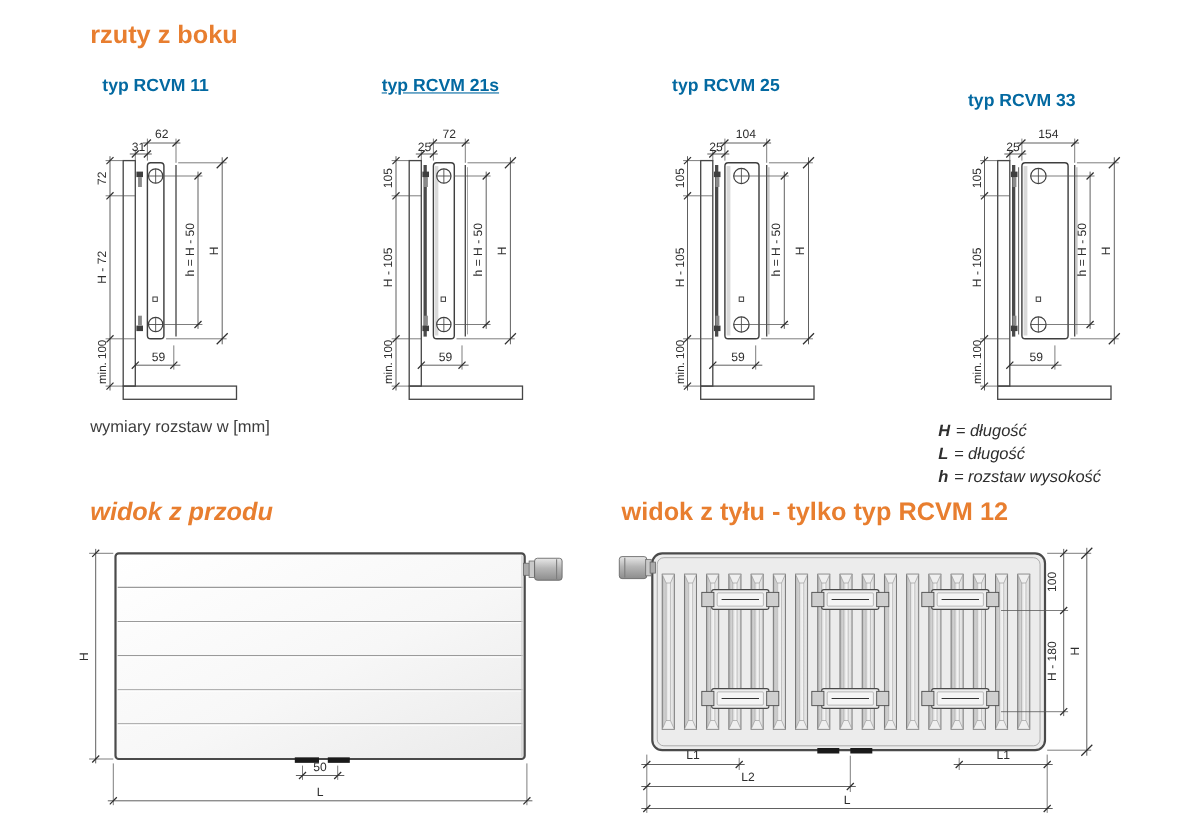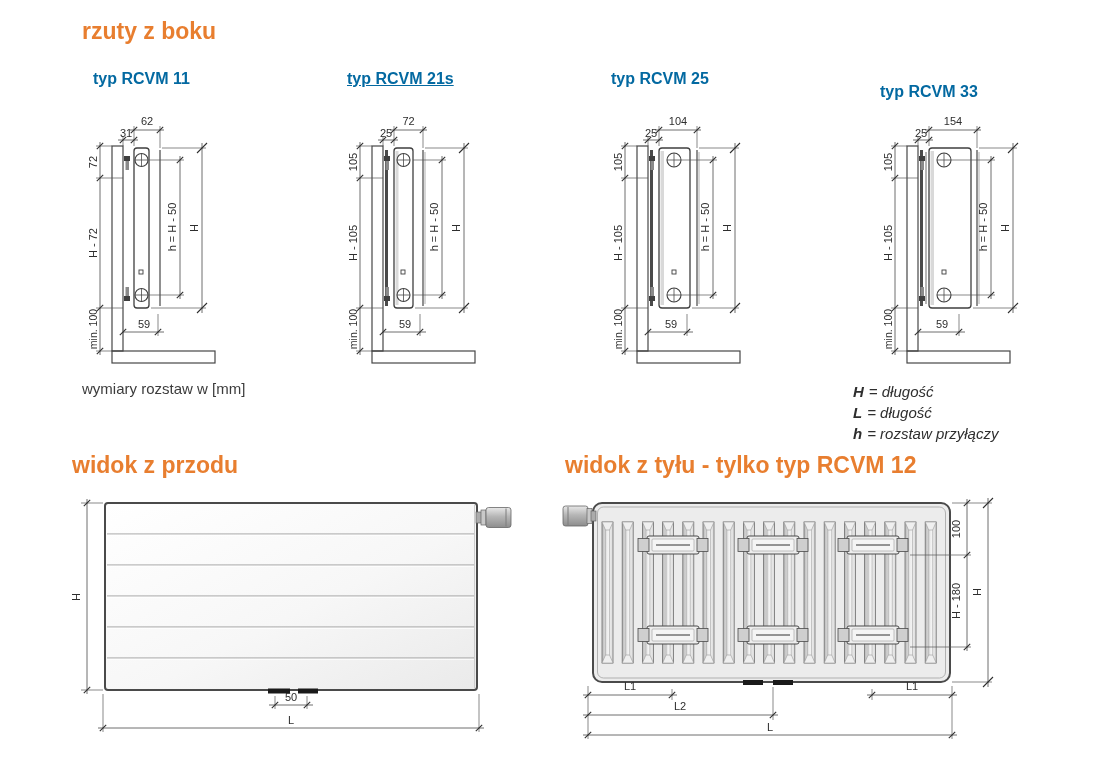--- a/index.html
+++ b/index.html
@@ -330,24 +330,24 @@
     <line x1="59.8" y1="225.2" x2="66.2" y2="218.8" class="tick"></line>
       <line x1="100.8" y1="225.2" x2="107.2" y2="218.8" class="tick"></line>
     <text x="87" y="218" text-anchor="middle">59</text>
   </g>
 </svg>
 
 <div class="abs note" style="left:82px;top:380px;">wymiary rozstaw w [mm]</div>
 <div class="abs legend" style="left:853px;top:381px;">
   <div><b>H</b><span>= długość</span></div>
   <div><b>L</b><span>= długość</span></div>
-  <div><b>h</b><span>= rozstaw przyłączy</span></div>
+  <div><b>h</b><span>= rozstaw wysokość</span></div>
 </div>
 
-<div class="abs h1" style="left:72px;top:452px;">widok z przodu</div>
+<div class="abs h1" style="left:82px;top:452px;font-style:italic;">widok z przodu</div>
 <div class="abs h1" style="left:565px;top:452px;">widok z tyłu - tylko typ RCVM 12</div>
 
 <svg class="abs" style="left:60px;top:470px;" width="470" height="300">
   <g>
     <rect x="45" y="33" width="372" height="187" rx="3" fill="url(#panelSheen)" stroke="#4a4a4a" stroke-width="2"></rect>
     <line x1="47" y1="64" x2="415" y2="64" stroke="#9a9a9a" stroke-width="1"></line>
       <line x1="47" y1="65.2" x2="415" y2="65.2" stroke="#ffffff" stroke-width="1"></line>
     <line x1="47" y1="95" x2="415" y2="95" stroke="#9a9a9a" stroke-width="1"></line>
       <line x1="47" y1="96.2" x2="415" y2="96.2" stroke="#ffffff" stroke-width="1"></line>
     <line x1="47" y1="126" x2="415" y2="126" stroke="#9a9a9a" stroke-width="1"></line>

